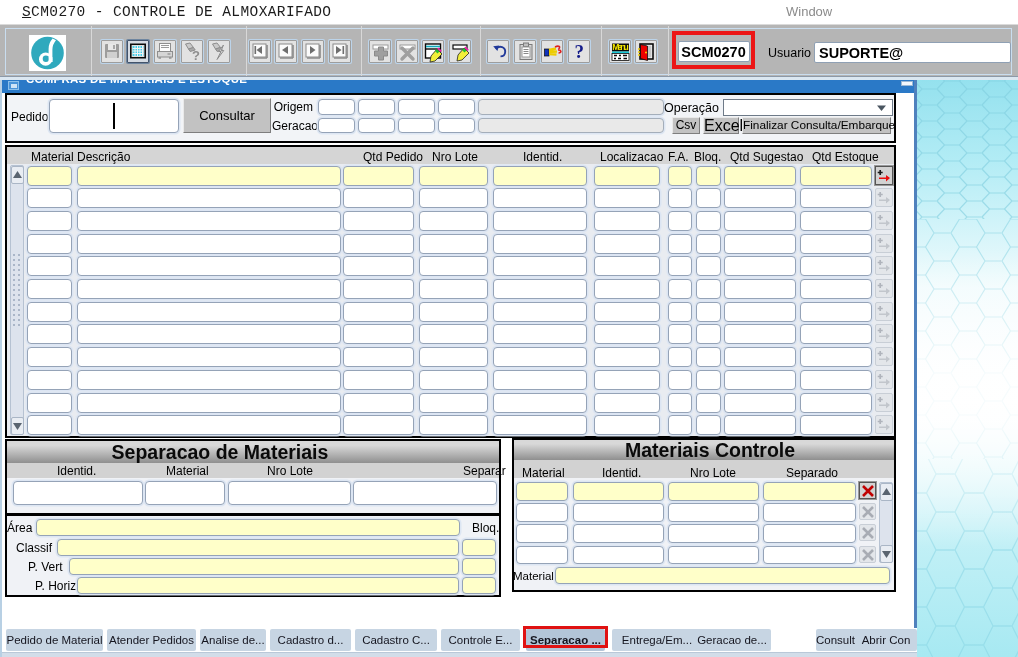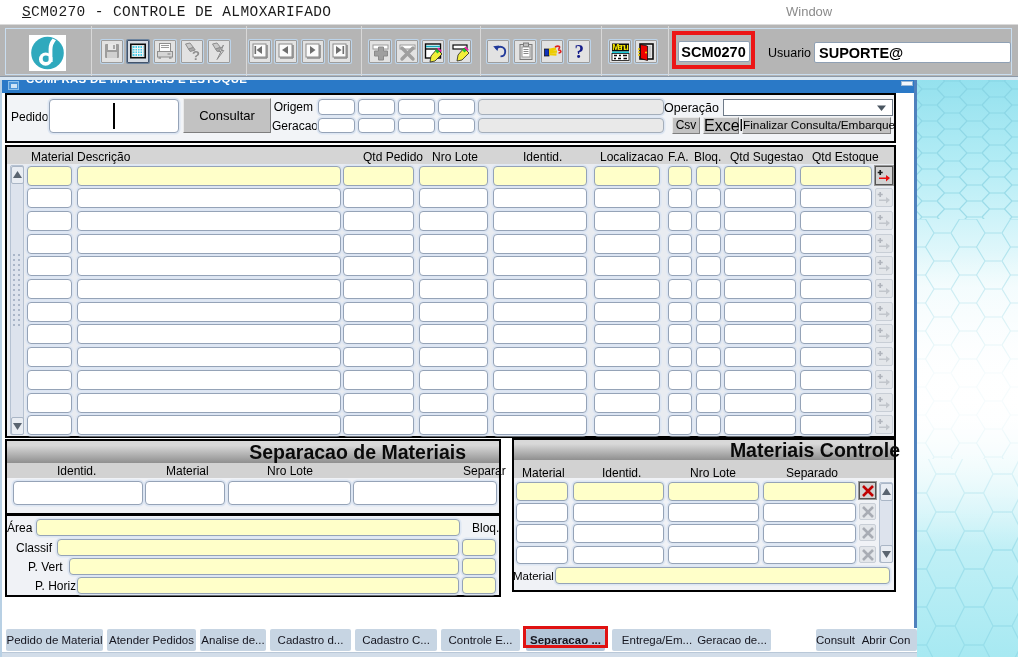--- a/index.html
+++ b/index.html
@@ -9,21 +9,21 @@
 #tbinner{position:absolute;left:5px;top:3px;width:1007px;height:47px;border:1px solid #c9ddef}
 .tsep{position:absolute;top:26px;height:50px;width:1px;background:#7e7e7e;border-right:1px solid #d8d8d8}
 .tbtn{position:absolute;top:40px;width:22px;height:23px;background:#e2e2e2;border:1px solid #9d9d9d;box-shadow:0 0 0 1px #bcd4ea;border-radius:1px}
 #titlebar{left:2px;top:80px;width:914px;height:13px;background:#2a79c7;overflow:hidden}
 #titletext{position:absolute;left:24px;top:-7px;color:#fff;font-weight:bold;font-size:11.5px;letter-spacing:.25px}
 .fld{position:absolute;background:#fff;border:1px solid #95a3b7;border-radius:4px;box-shadow:0 0 0 1.5px rgba(219,229,242,.95)}
 .yel{background:#ffffc9}
 .gry{background:#e9e9e9;border-color:#a4aeba}
 .lbl{position:absolute;font-size:12px;color:#000;white-space:nowrap}
 .btn{position:absolute;background:#c2c2c2;border:1px solid #7e7e7e;border-top-color:#e9e9e9;border-left-color:#e9e9e9;font-size:13px;color:#000;text-align:center}
-.hdr{position:absolute;background:linear-gradient(#d8d8d8 20%,#8f8f8f);color:#0a0a0a;font-weight:bold;font-size:19.5px;text-align:right;font-stretch:semi-condensed}
+.hdr{position:absolute;background:linear-gradient(#d8d8d8 20%,#8f8f8f);color:#0a0a0a;font-weight:bold;font-size:19.5px;text-align:center;font-stretch:semi-condensed}
 .colstrip{position:absolute;background:#d2d2d2}
 .taskbtn{position:absolute;top:628.5px;height:22.5px;background:#c7d5e3;border-radius:2px;font-size:11.5px;color:#15151f;text-align:center;line-height:22px;overflow:hidden}
 .rowbtn{position:absolute;width:18px;height:19px;background:#e3e6ea;border:1px solid #c8ced6;border-radius:2px}
 </style></head><body>
 <div class="abs" style="left:0;top:79px;width:1018px;height:578px"><svg width="1018" height="578">
 <defs>
 <linearGradient id="bgg" x1="0" y1="0" x2="0" y2="1">
 <stop offset="0" stop-color="#94e1ee"></stop>
           <stop offset="0.14" stop-color="#b2ecf5"></stop>
 <stop offset="0.36" stop-color="#f0fbfd"></stop>

